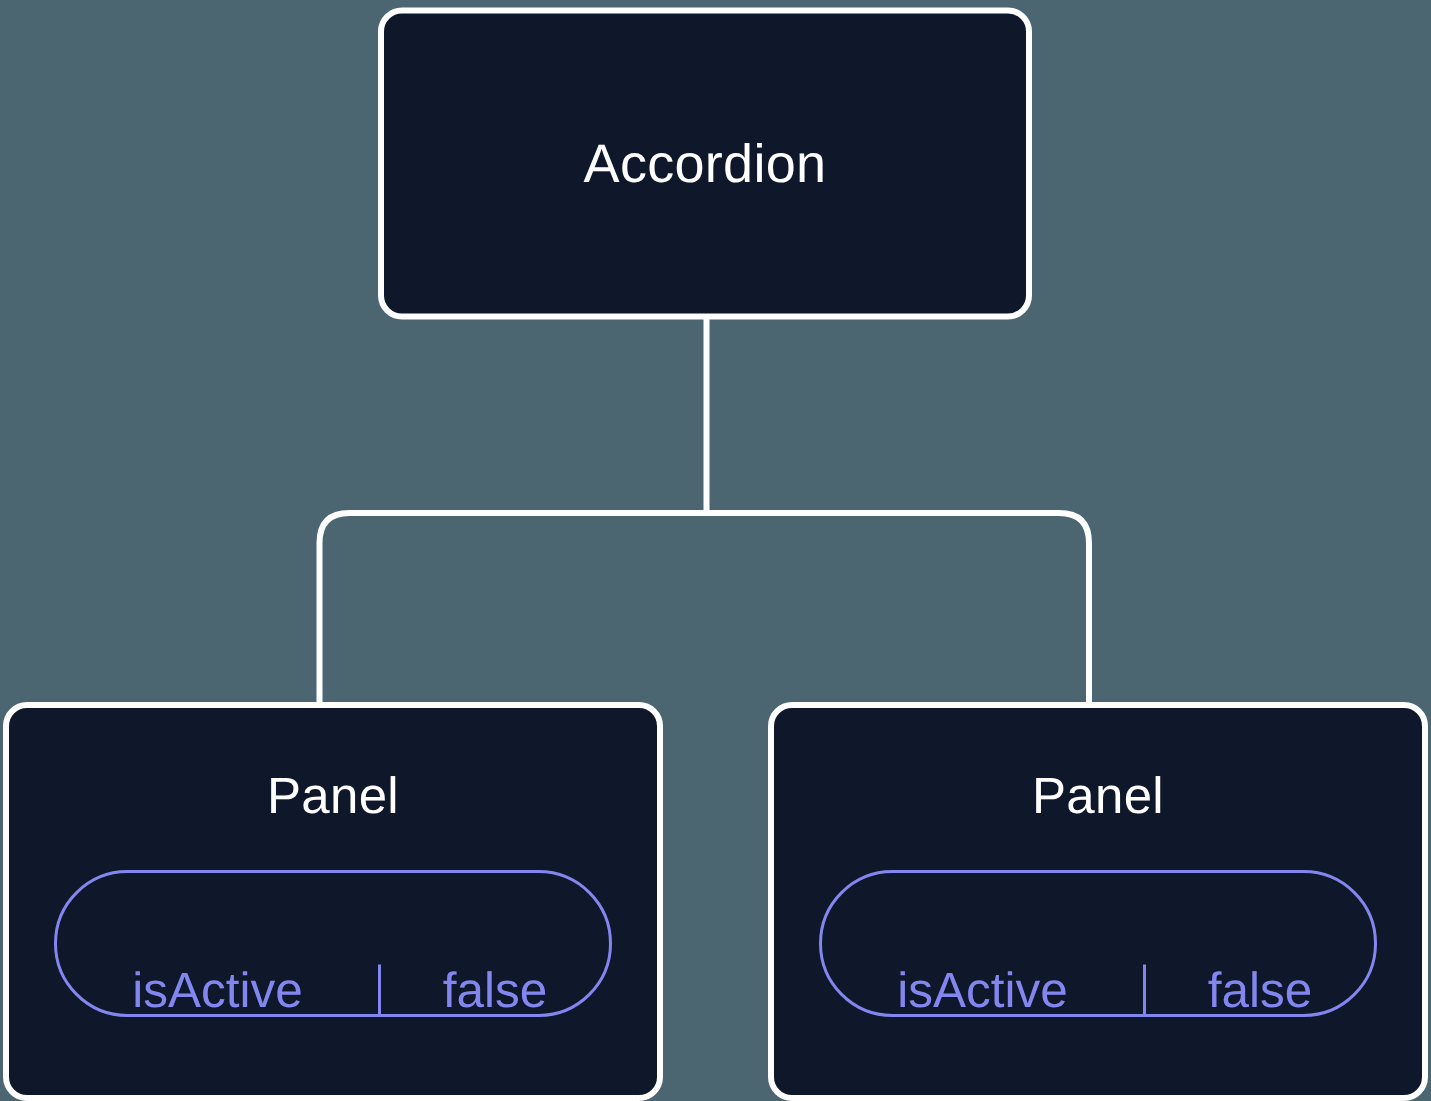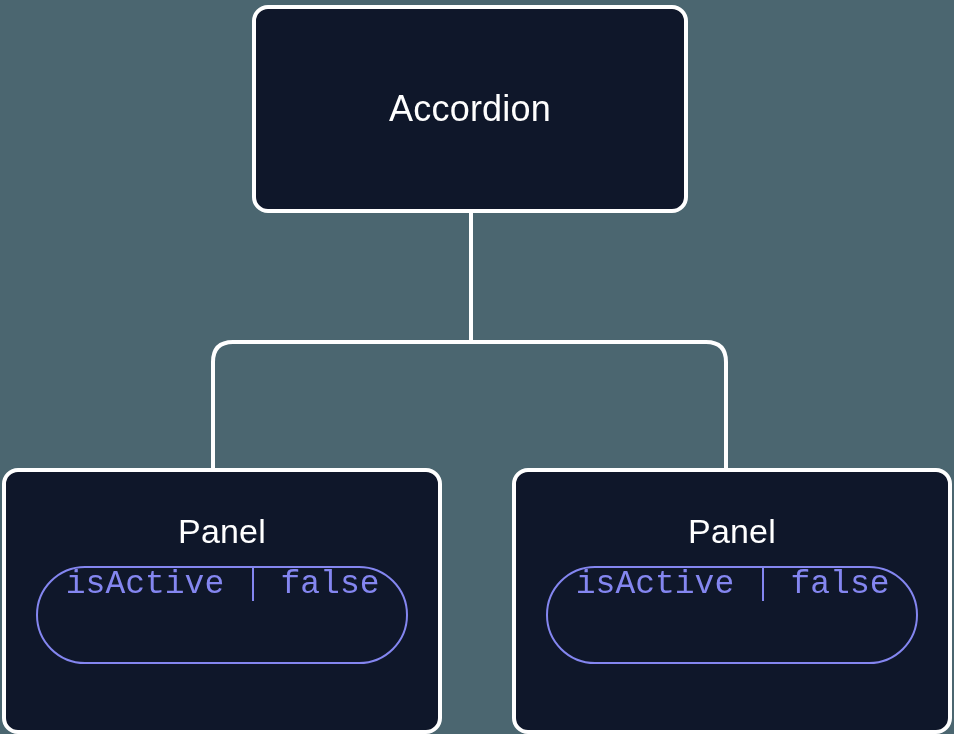--- a/index.html
+++ b/index.html
@@ -66,30 +66,29 @@
     letter-spacing: 0.2px;
     line-height: 1;
     white-space: nowrap;
   }
   .node-root .node-title {
     font-size: 36px;
   }
 
   
   .pill {
-    margin-top: 18px;
+    margin-top: 32px;
     box-sizing: border-box;
     height: 98px;
     width: 372px;
     border: 2px solid #8486f0;
     border-radius: 49px;
     display: flex;
-    align-items: flex-start;
+    align-items: flex-end;
     overflow: hidden;
-    font-family: Liberation Mono, monospace;
   }
   .pill-key,
   .pill-val {
     display: flex;
     align-items: center;
     justify-content: center;
     color: #8486f0;
     font-size: 33px;
     font-weight: 400;
     white-space: nowrap;

